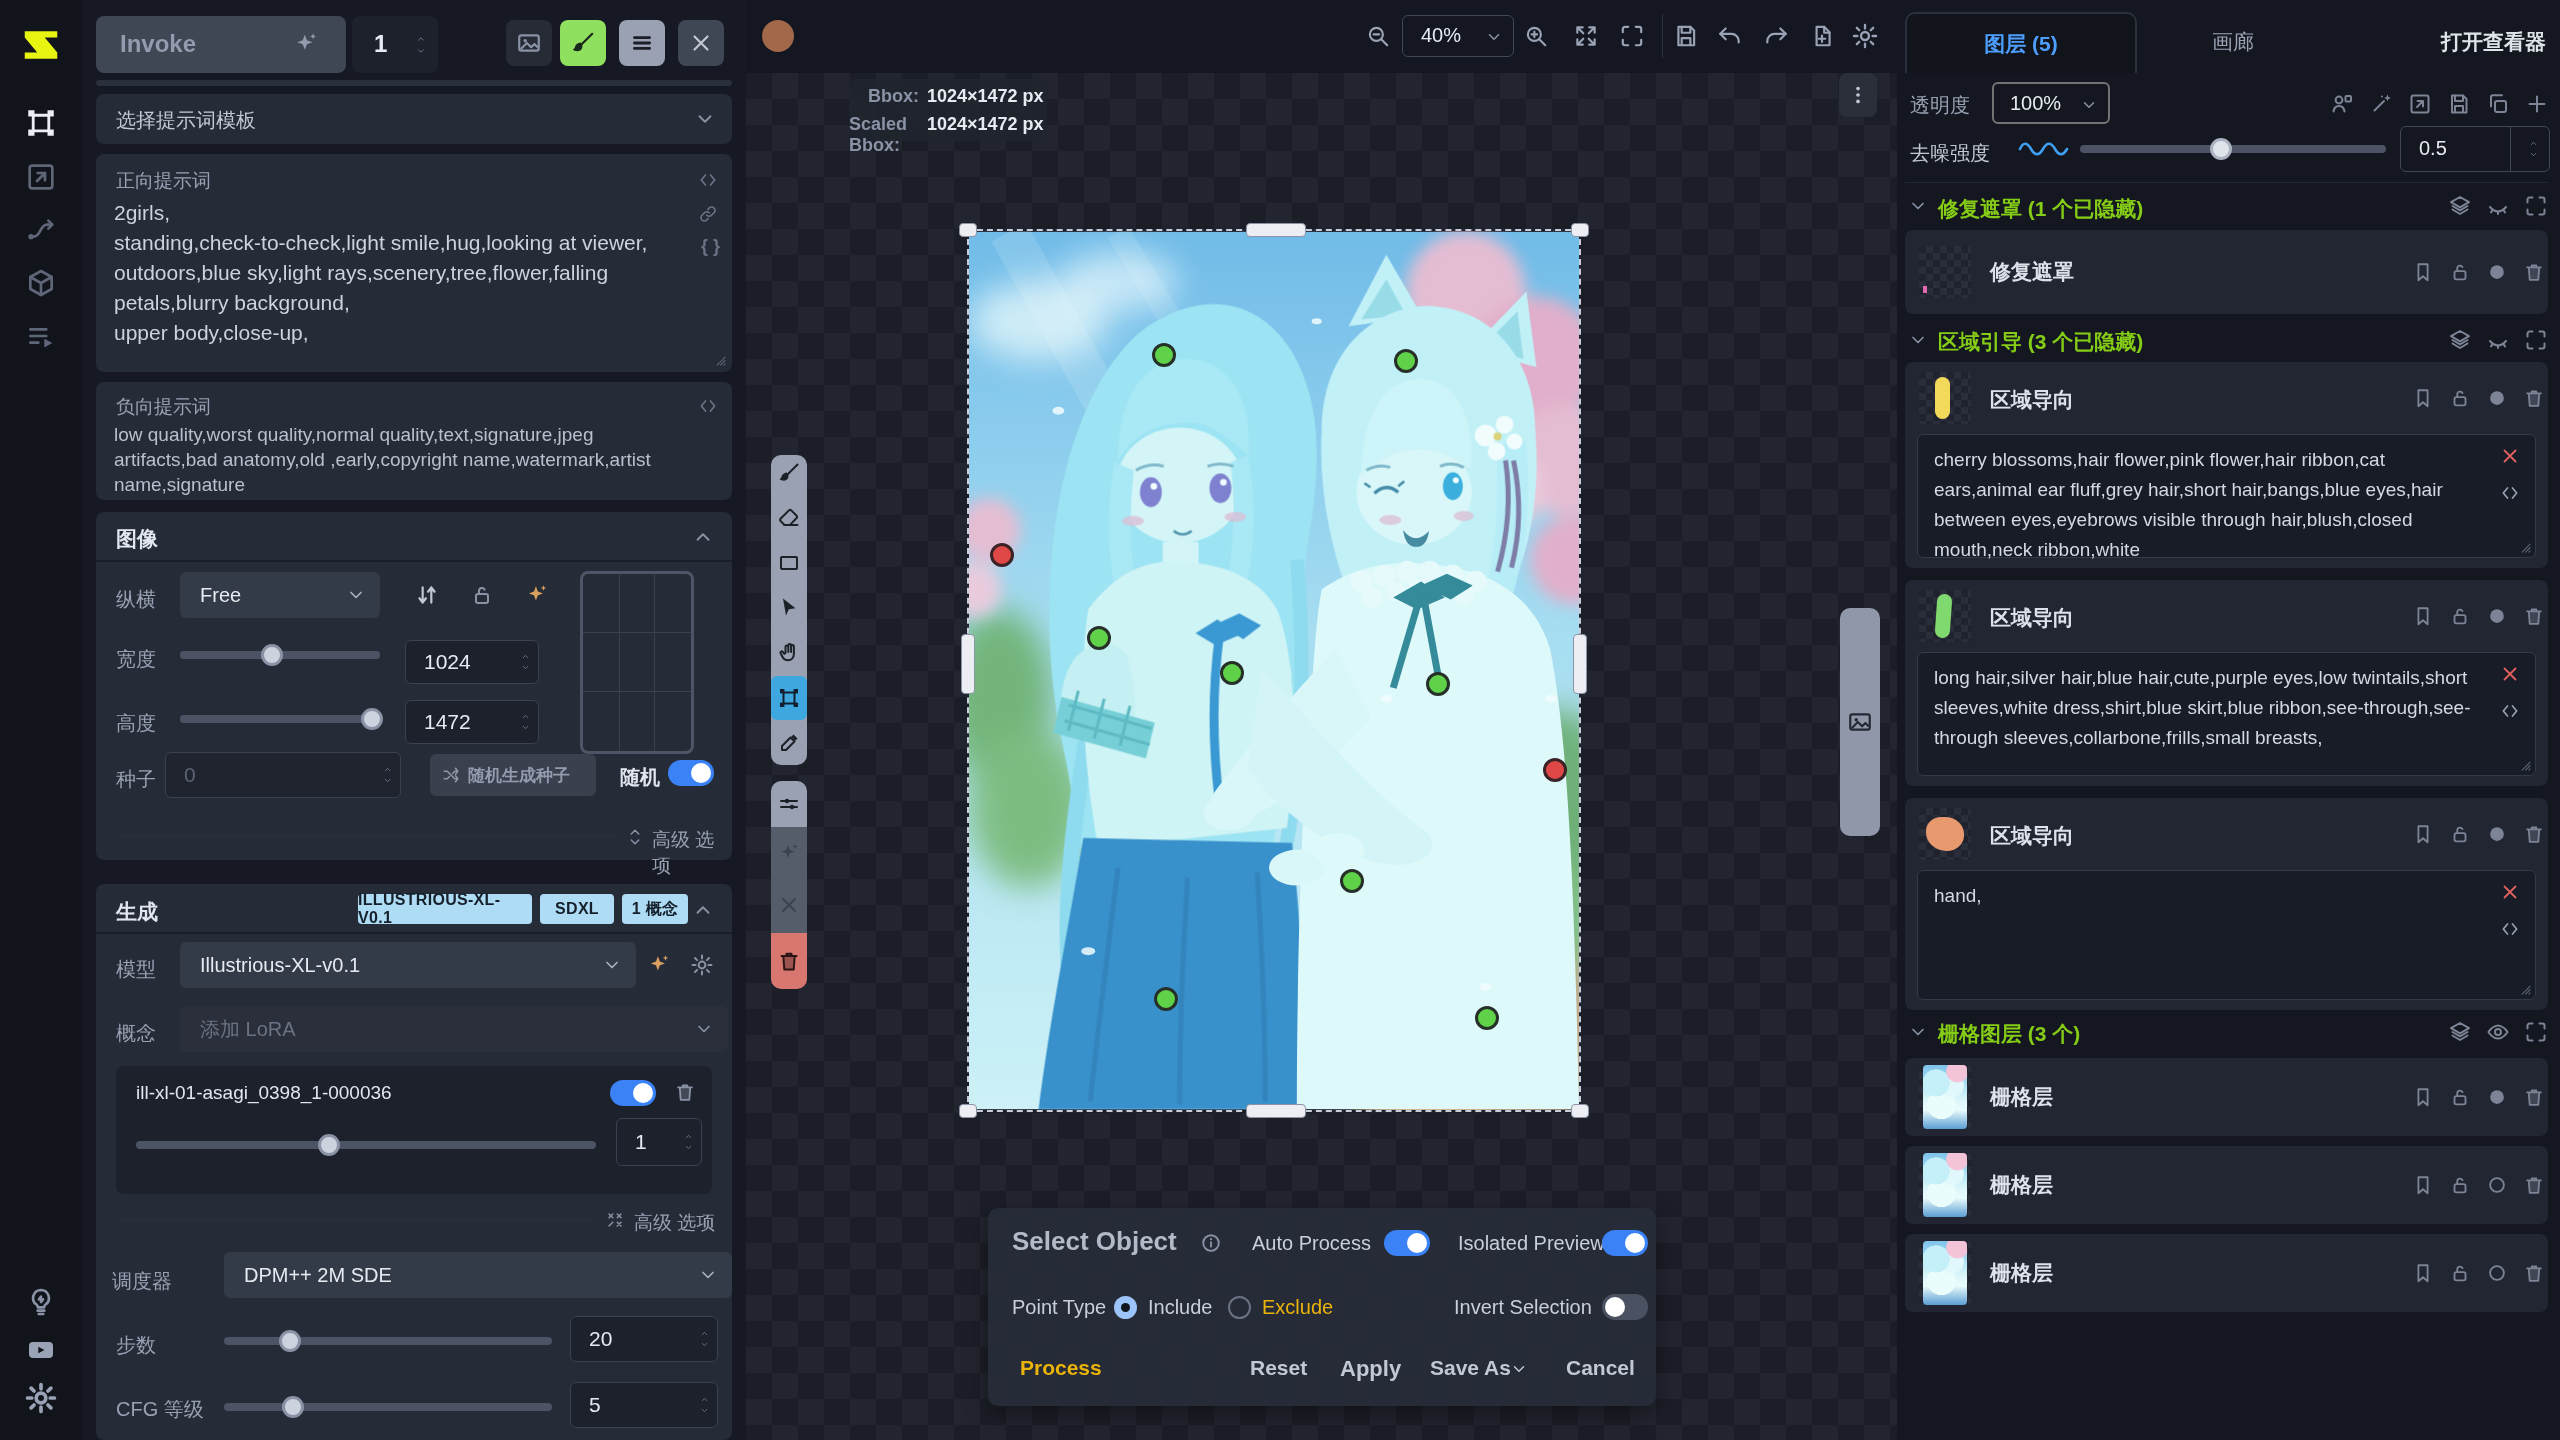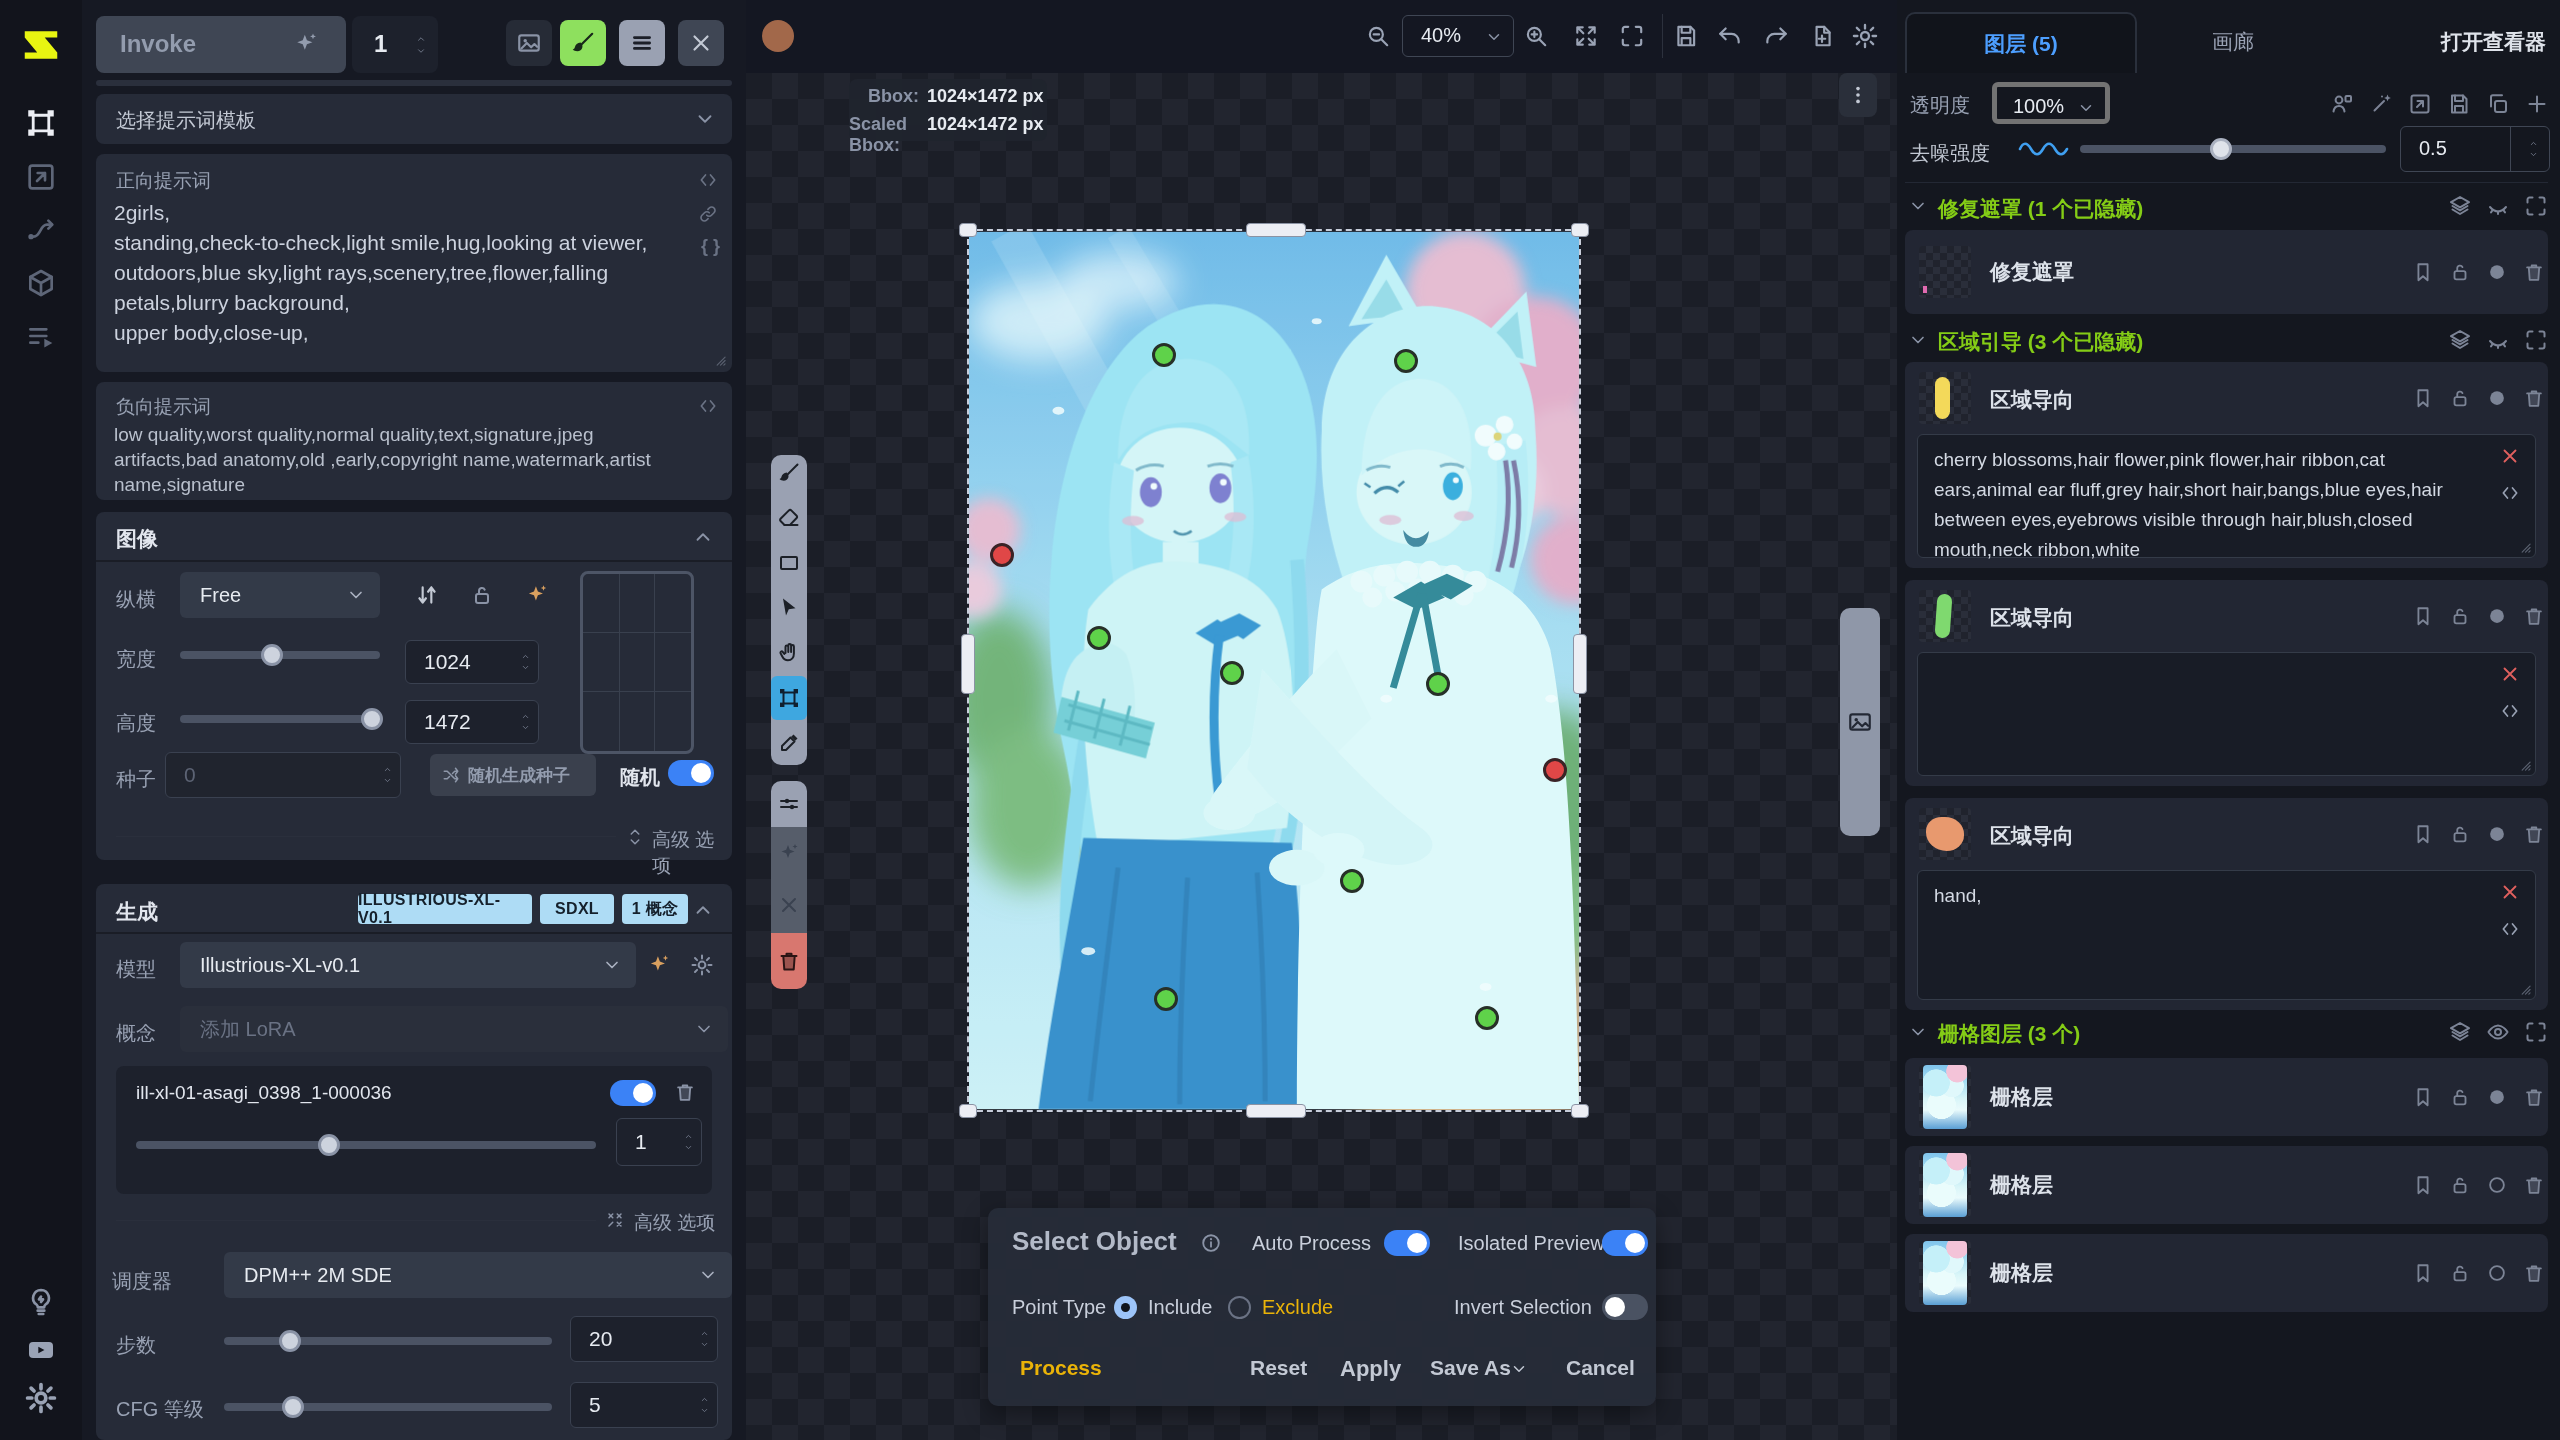--- a/index.html
+++ b/index.html
@@ -841,21 +841,21 @@
 
   <div class="abs rpanel">
 
     <div class="abs" style="left:8px;top:12px;width:232px;height:61px;background:#11141b;border:2px solid #2a303c;border-bottom:none;border-radius:10px 10px 0 0">
       <span class="abs" style="left:50%;top:16px;transform:translateX(-50%);font-size:21px;font-weight:bold;color:#4d9fff;white-space:nowrap">图层 (5)</span>
     </div>
     <span class="abs" style="left:315px;top:28px;font-size:21px;color:#9aa2b4">画廊</span>
     <span class="abs" style="right:14px;top:28px;font-size:21px;font-weight:bold;color:#dfe3ea">打开查看器</span>
 
     <span class="lbl" style="left:13px;top:92px">透明度</span>
-    <div class="abs" style="left:95px;top:82px;width:118px;height:42px;border:5px solid #737373;border-radius:6px">
+    <div class="abs" style="left:95px;top:82px;width:118px;height:42px;border:2px solid #737373;border-radius:6px">
       <span class="abs" style="left:16px;top:8px;font-size:20px;color:#e7ebf1">100%</span>
       <svg class="ic" width="18" height="18" viewBox="0 0 24 24" style="right:10px;top:12px;color:#8a93a6">
           <use href="#i-chevd"></use>
         </svg>
     </div>
     <svg class="ic" width="24" height="24" viewBox="0 0 24 24" style="left:433px;top:92px;color:#7c8496">
         <use href="#i-person"></use>
       </svg>
     <svg class="ic" width="24" height="24" viewBox="0 0 24 24" style="left:472px;top:92px;color:#7c8496">
         <use href="#i-wand"></use>
@@ -984,20 +984,21 @@
       <svg class="ic" width="22" height="22" viewBox="0 0 24 24" style="left:544px;top:25px;color:#7c8496">
           <use href="#i-lock"></use>
         </svg>
       <svg class="ic" width="22" height="22" viewBox="0 0 24 24" style="left:581px;top:25px;color:#7c8496">
           <use href="#i-circf"></use>
         </svg>
       <svg class="ic" width="22" height="22" viewBox="0 0 24 24" style="left:618px;top:25px;color:#7c8496">
           <use href="#i-trash"></use>
         </svg>
       <div class="tarea" style="left:12px;top:72px;width:619px;height:124px">
+        <span class="pt">long hair,silver hair,blue hair,cute,purple eyes,low twintails,short sleeves,white dress,shirt,blue skirt,blue ribbon,see-through,see-through sleeves,collarbone,frills,small breasts,</span>
         <svg class="ic" width="22" height="22" viewBox="0 0 24 24" style="right:14px;top:10px;color:#e0605e">
             <use href="#i-x"></use>
           </svg>
         <svg class="ic" width="20" height="20" viewBox="0 0 24 24" style="right:15px;top:48px;color:#98a1b3">
             <use href="#i-code"></use>
           </svg>
         <svg class="ic" width="20" height="20" viewBox="0 0 24 24" style="right:2px;bottom:2px;color:#5a6170">
             <use href="#i-corner"></use>
           </svg>
       </div>

